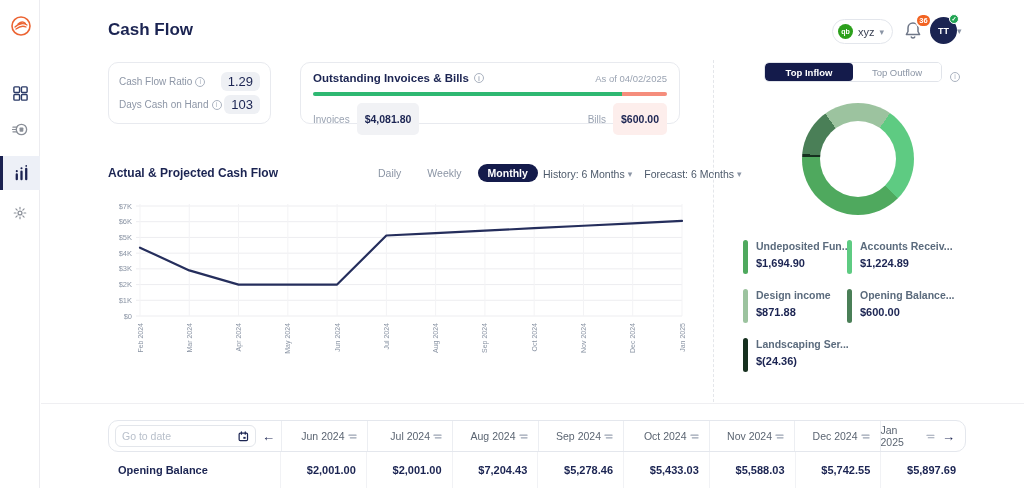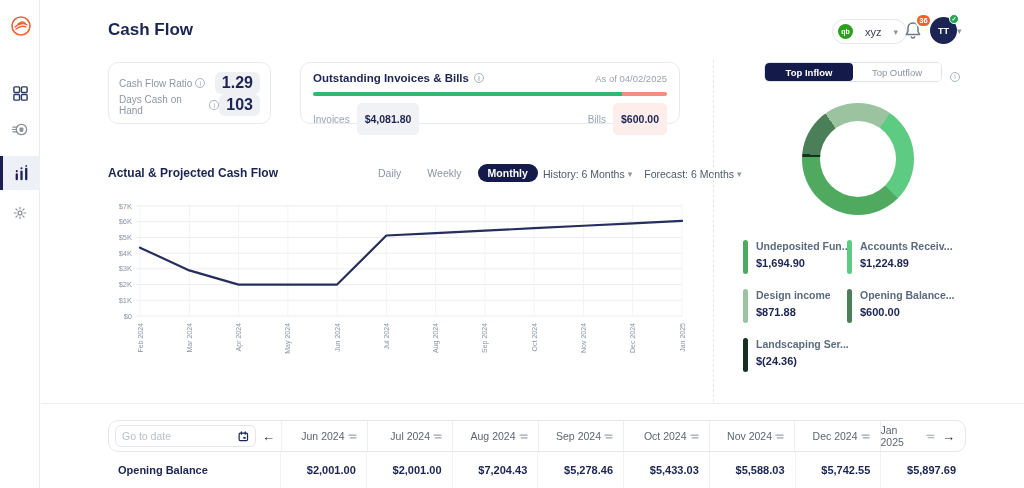--- a/index.html
+++ b/index.html
@@ -7,36 +7,36 @@
   .app { position:relative; width:1024px; height:488px; background:#ffffff; overflow:hidden; }
 
   
   .sidebar { position:absolute; left:0; top:0; width:40px; height:488px; background:#fff; border-right:1px solid #ececf0; }
   .side-logo { position:absolute; left:9px; top:14px; width:24px; height:24px; }
   .side-item { position:absolute; left:0; width:40px; height:34px; display:flex; align-items:center; justify-content:center; cursor:pointer; }
   .side-item.active { background:#edf0f7; border-left:3px solid #1a2150; }
 
   
   .page-title { position:absolute; left:108px; top:20px; font-size:17px; font-weight:bold; color:#1b2452; }
-  .company-pill { position:absolute; left:832px; top:19px; height:25px; padding:0 8px 0 5px; border:1px solid #e3e6ec; border-radius:13px; display:flex; align-items:center; gap:12px; background:#fff; cursor:pointer; }
+  .company-pill { position:absolute; left:832px; top:19px; height:25px; padding:0 8px 0 5px; border:1px solid #e3e6ec; border-radius:13px; display:flex; align-items:center; gap:5px; background:#fff; cursor:pointer; }
   .qb-dot { width:15px; height:15px; border-radius:50%; background:#2ca01c; color:#fff; font-size:7px; font-weight:bold; display:flex; align-items:center; justify-content:center; }
   .company-name { font-size:11px; color:#3b4254; }
   .chev { font-size:9px; color:#8b95a5; }
   .bell-wrap { position:absolute; left:902px; top:20px; width:24px; height:24px; cursor:pointer; }
   .bell-badge { position:absolute; left:13px; top:-7px; min-width:17px; height:15px; background:#f26322; border:2px solid #fff; border-radius:9px; color:#fff; font-size:7.5px; font-weight:bold; display:flex; align-items:center; justify-content:center; padding:0 2px; }
   .avatar-wrap { position:absolute; left:930px; top:17px; display:flex; align-items:center; gap:0; cursor:pointer; }
   .avatar { position:relative; width:27px; height:27px; border-radius:50%; background:#1b2452; color:#fff; font-size:9px; font-weight:bold; display:flex; align-items:center; justify-content:center; }
   .avatar-check { position:absolute; right:-2px; top:-3px; width:10px; height:10px; background:#21a453; border:1.5px solid #fff; border-radius:50%; color:#fff; font-size:6px; line-height:8px; text-align:center; }
 
   
   .card { position:absolute; background:#fff; border:1px solid #e8eaef; border-radius:10px; }
   .metrics-card { left:108px; top:62px; width:163px; height:62px; padding:9px 10px; display:flex; flex-direction:column; justify-content:space-between; }
   .metric-row { display:flex; align-items:center; justify-content:space-between; }
   .metric-label { font-size:10px; color:#8d96a6; display:flex; align-items:center; gap:3px; }
-  .metric-badge { background:#eef0f4; border-radius:6px; padding:2px 7px; font-size:16px; font-weight:bold; color:#1b2452; }
+  .metric-badge { background:#eef0f4; border-radius:6px; padding:2px 7px; font-size:13px; font-weight:normal; color:#1b2452; }
   .info-i { display:inline-flex; width:10px; height:10px; border:1px solid #aab2bf; border-radius:50%; color:#aab2bf; font-size:7px; align-items:center; justify-content:center; font-style:normal; }
 
   .outstanding-card { left:300px; top:62px; width:380px; height:62px; padding:9px 12px; }
   .out-head { display:flex; align-items:center; justify-content:space-between; }
   .out-title { font-size:11.5px; font-weight:bold; color:#1b2452; display:flex; align-items:center; gap:5px; }
   .out-asof { font-size:9.5px; color:#9aa3b2; }
   .out-bar { margin-top:8px; height:4px; border-radius:3px; display:flex; overflow:hidden; background:#eee; }
   .out-bar .seg-inv { height:100%; }
   .out-bar .seg-bill { height:100%; }
   .out-foot { margin-top:7px; display:flex; align-items:center; justify-content:space-between; }

